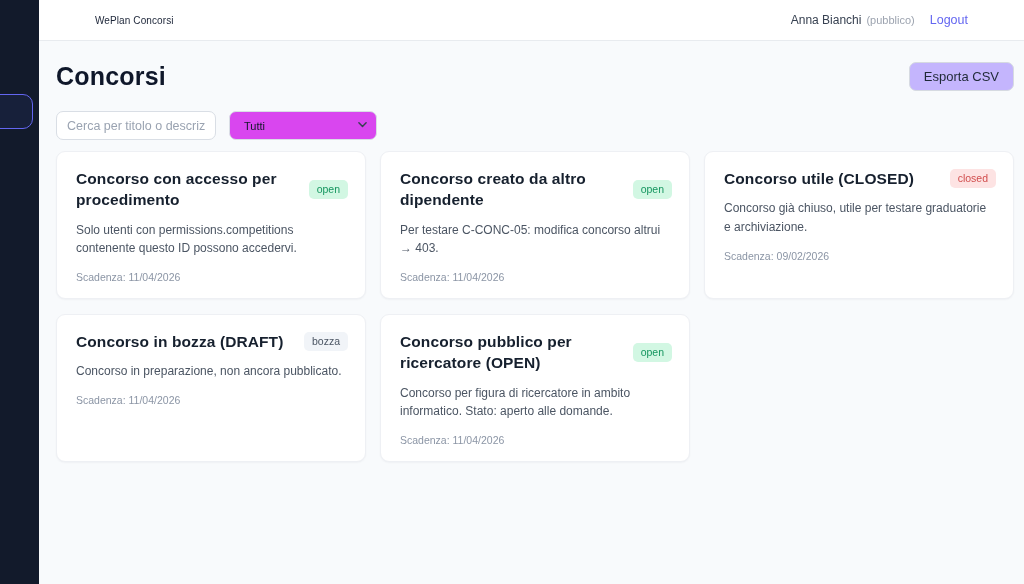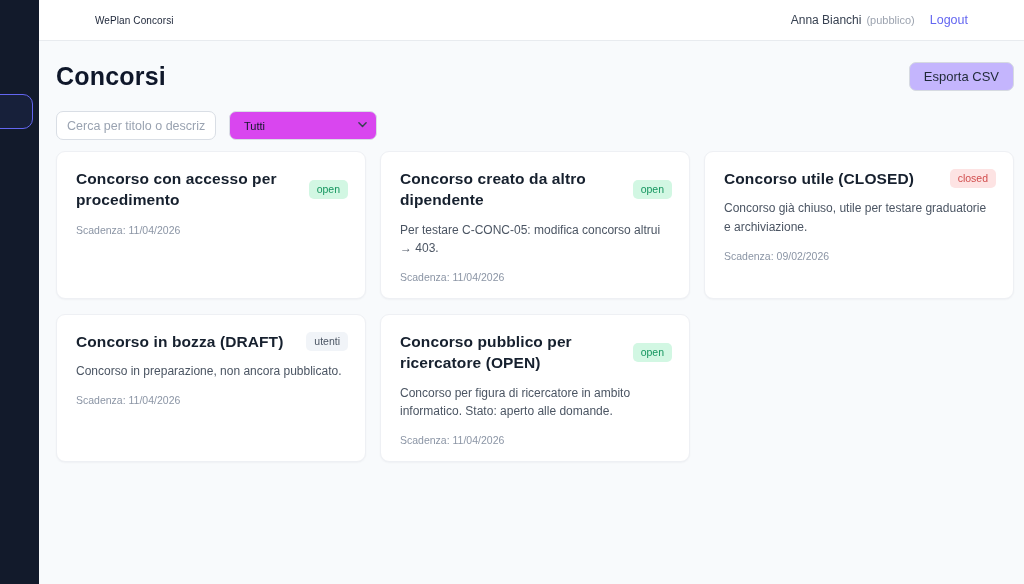--- a/index.html
+++ b/index.html
@@ -186,20 +186,21 @@
       </div>
     </div>
 
     <div class="cards">
 
       <div class="card">
         <div class="card-top">
           <div class="card-title">Concorso con accesso per procedimento</div>
           <span class="badge" data-variant="open">open</span>
         </div>
+        <div class="card-desc">Solo utenti con permissions.competitions contenente questo ID possono accedervi.</div>
         <div class="card-deadline">
           <span>Scadenza:</span>
           <span>11/04/2026</span>
         </div>
       </div>
 
       <div class="card">
         <div class="card-top">
           <div class="card-title">Concorso creato da altro dipendente</div>
           <span class="badge" data-variant="open">open</span>
@@ -219,21 +220,21 @@
         <div class="card-desc">Concorso già chiuso, utile per testare graduatorie e archiviazione.</div>
         <div class="card-deadline">
           <span>Scadenza:</span>
           <span>09/02/2026</span>
         </div>
       </div>
 
       <div class="card">
         <div class="card-top">
           <div class="card-title">Concorso in bozza (DRAFT)</div>
-          <span class="badge" data-variant="draft">utenti</span>
+          <span class="badge" data-variant="draft">bozza</span>
         </div>
         <div class="card-desc">Concorso in preparazione, non ancora pubblicato.</div>
         <div class="card-deadline">
           <span>Scadenza:</span>
           <span>11/04/2026</span>
         </div>
       </div>
 
       <div class="card">
         <div class="card-top">

